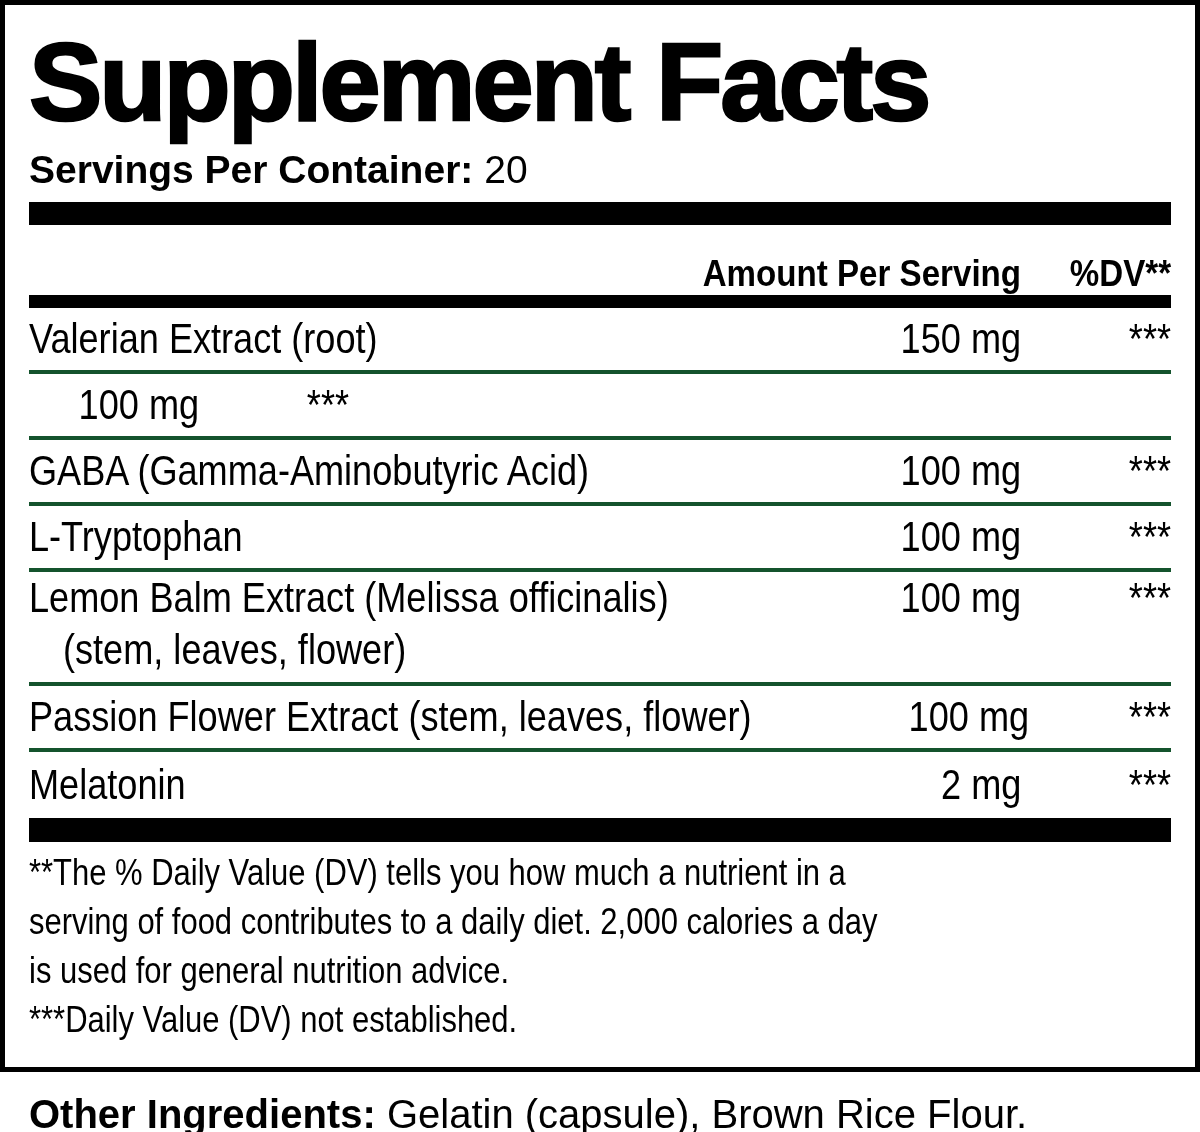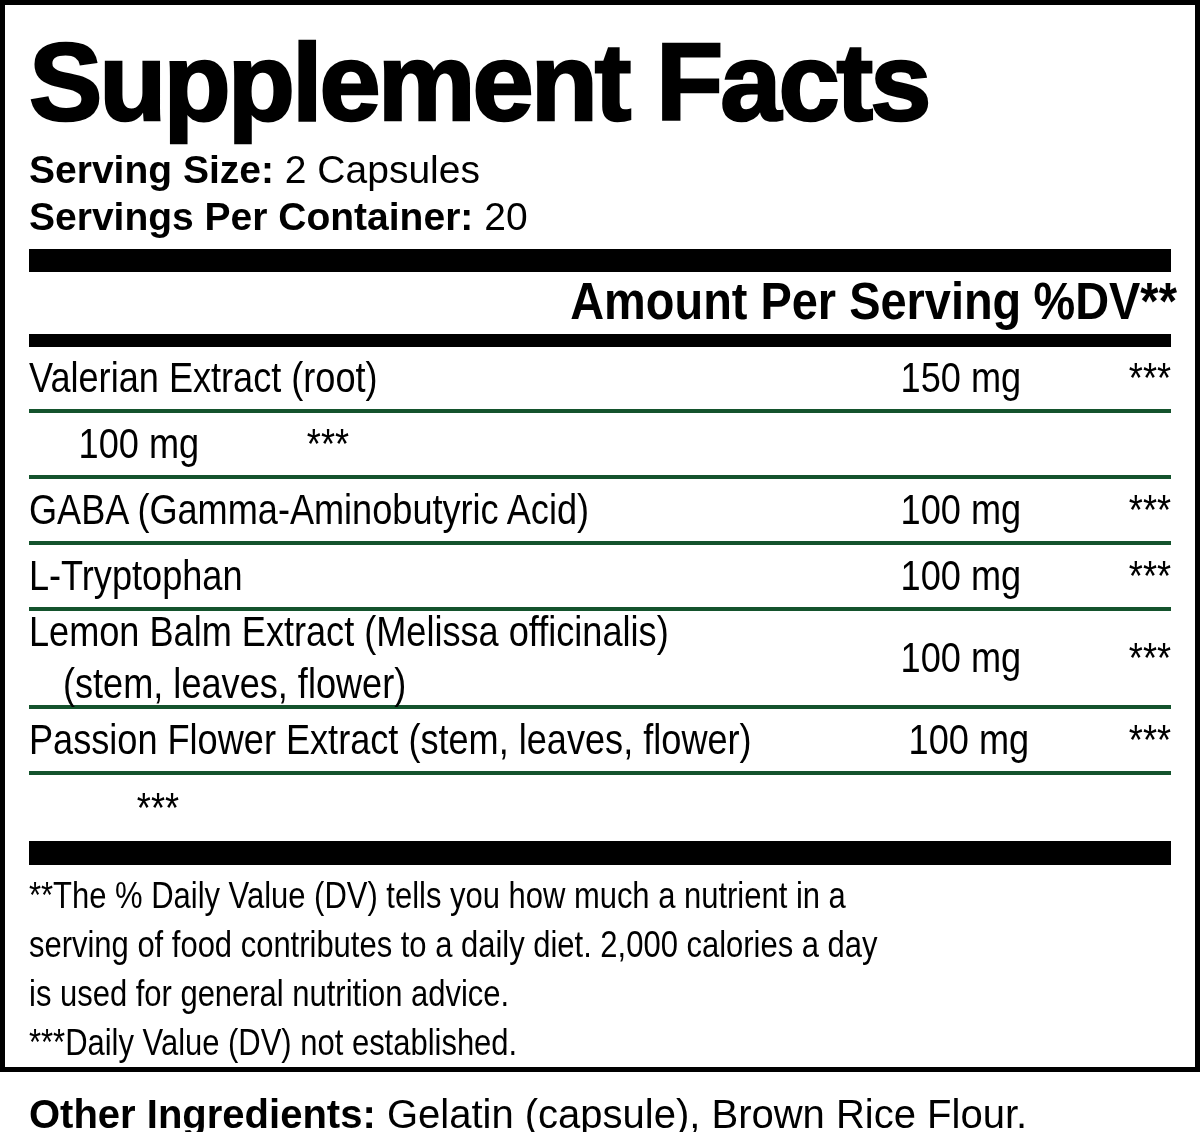--- a/index.html
+++ b/index.html
@@ -25,60 +25,57 @@
     -webkit-text-stroke: 2.5px #000000;
     white-space: nowrap;
   }
   .serving-block { margin-top: 6px; font-size: 39px; line-height: 47px; }
   .serving-line .lbl { font-weight: bold; margin-right: 0.28em; }
   .bar { background: #000000; width: 100%; }
   .bar-top { height: 23px; margin-top: 9px; }
   .bar-mid { height: 13px; }
   .bar-bottom { height: 24px; }
   .thead {
-    height: 62px;
+    height: 70px;
     display: flex;
-    align-items: flex-start;
+    align-items: flex-end;
     font-weight: bold;
-    font-size: 51px;
+    font-size: 36px;
   }
   .thead .amount-h { flex: 1; text-align: right; }
   .thead .dv-h { width: 150px; text-align: right; }
   .cond-l { display: inline-block; transform: scaleX(0.86); transform-origin: left center; white-space: nowrap; }
   .cond-r { display: inline-block; transform: scaleX(0.86); transform-origin: right center; white-space: nowrap; }
   .cond-rh { display: inline-block; transform: scaleX(0.92); transform-origin: right center; white-space: nowrap; }
   .row {
     display: flex;
     align-items: center;
     height: 66px;
     border-bottom: 4px solid #14532d;
     font-size: 42px;
     line-height: 52px;
   }
   #rows .row:last-child { border-bottom: none; }
-  .row.tall { height: 98px; align-items: center; }
+  .row.tall { height: 114px; align-items: flex-start; }
   .cell.name { flex: 1; overflow: visible; }
   .cell.amount { width: 170px; text-align: right; }
   .cell.dv { width: 150px; text-align: right; }
   .name2 { padding-left: 34px; }
   .footnote { margin-top: 6px; font-size: 36px; line-height: 49px; }
   .other-line { margin-top: 18px; padding-left: 29px; font-size: 40px; line-height: 48px; }
   .other-line .lbl { font-weight: bold; margin-right: 0.28em; }
 </style>
 </head>
 <body>
 
 <div class="label-box">
 
   <div class="panel-title">Supplement Facts</div>
 
   <div class="serving-block">
-    <div class="serving-line">
-      <span class="lbl">Serving Size:</span><span>2 Capsules</span>
-    </div>
     <div class="serving-line">
       <span class="lbl">Servings Per Container:</span><span>20</span>
     </div>
   </div>
 
   <div class="bar bar-top"></div>
 
   <div class="thead">
     <span class="amount-h"><span class="cond-rh">Amount Per Serving</span></span>
     <span class="dv-h"><span class="cond-rh">%DV**</span></span>
@@ -131,20 +128,25 @@
     <div class="row">
       <span class="cell name">
         <div><span class="cond-l rn">Passion Flower Extract (stem, leaves, flower)</span></div>
 
       </span>
       <span class="cell amount"><span class="cond-r txt-amount">100 mg</span></span>
       <span class="cell dv"><span class="cond-r txt-dv">***</span></span>
     </div>
 
     <div class="row">
+      <span class="cell name">
+        <div><span class="cond-l rn">Melatonin</span></div>
+
+      </span>
+      <span class="cell amount"><span class="cond-r txt-amount">2 mg</span></span>
       <span class="cell dv"><span class="cond-r txt-dv">***</span></span>
     </div>
   </div>
 
   <div class="bar bar-bottom"></div>
 
   <div class="footnote">
     <div><span class="cond-l">**The % Daily Value (DV) tells you how much a nutrient in a</span></div>
     <div><span class="cond-l">serving of food contributes to a daily diet. 2,000 calories a day</span></div>
     <div><span class="cond-l">is used for general nutrition advice.</span></div>

